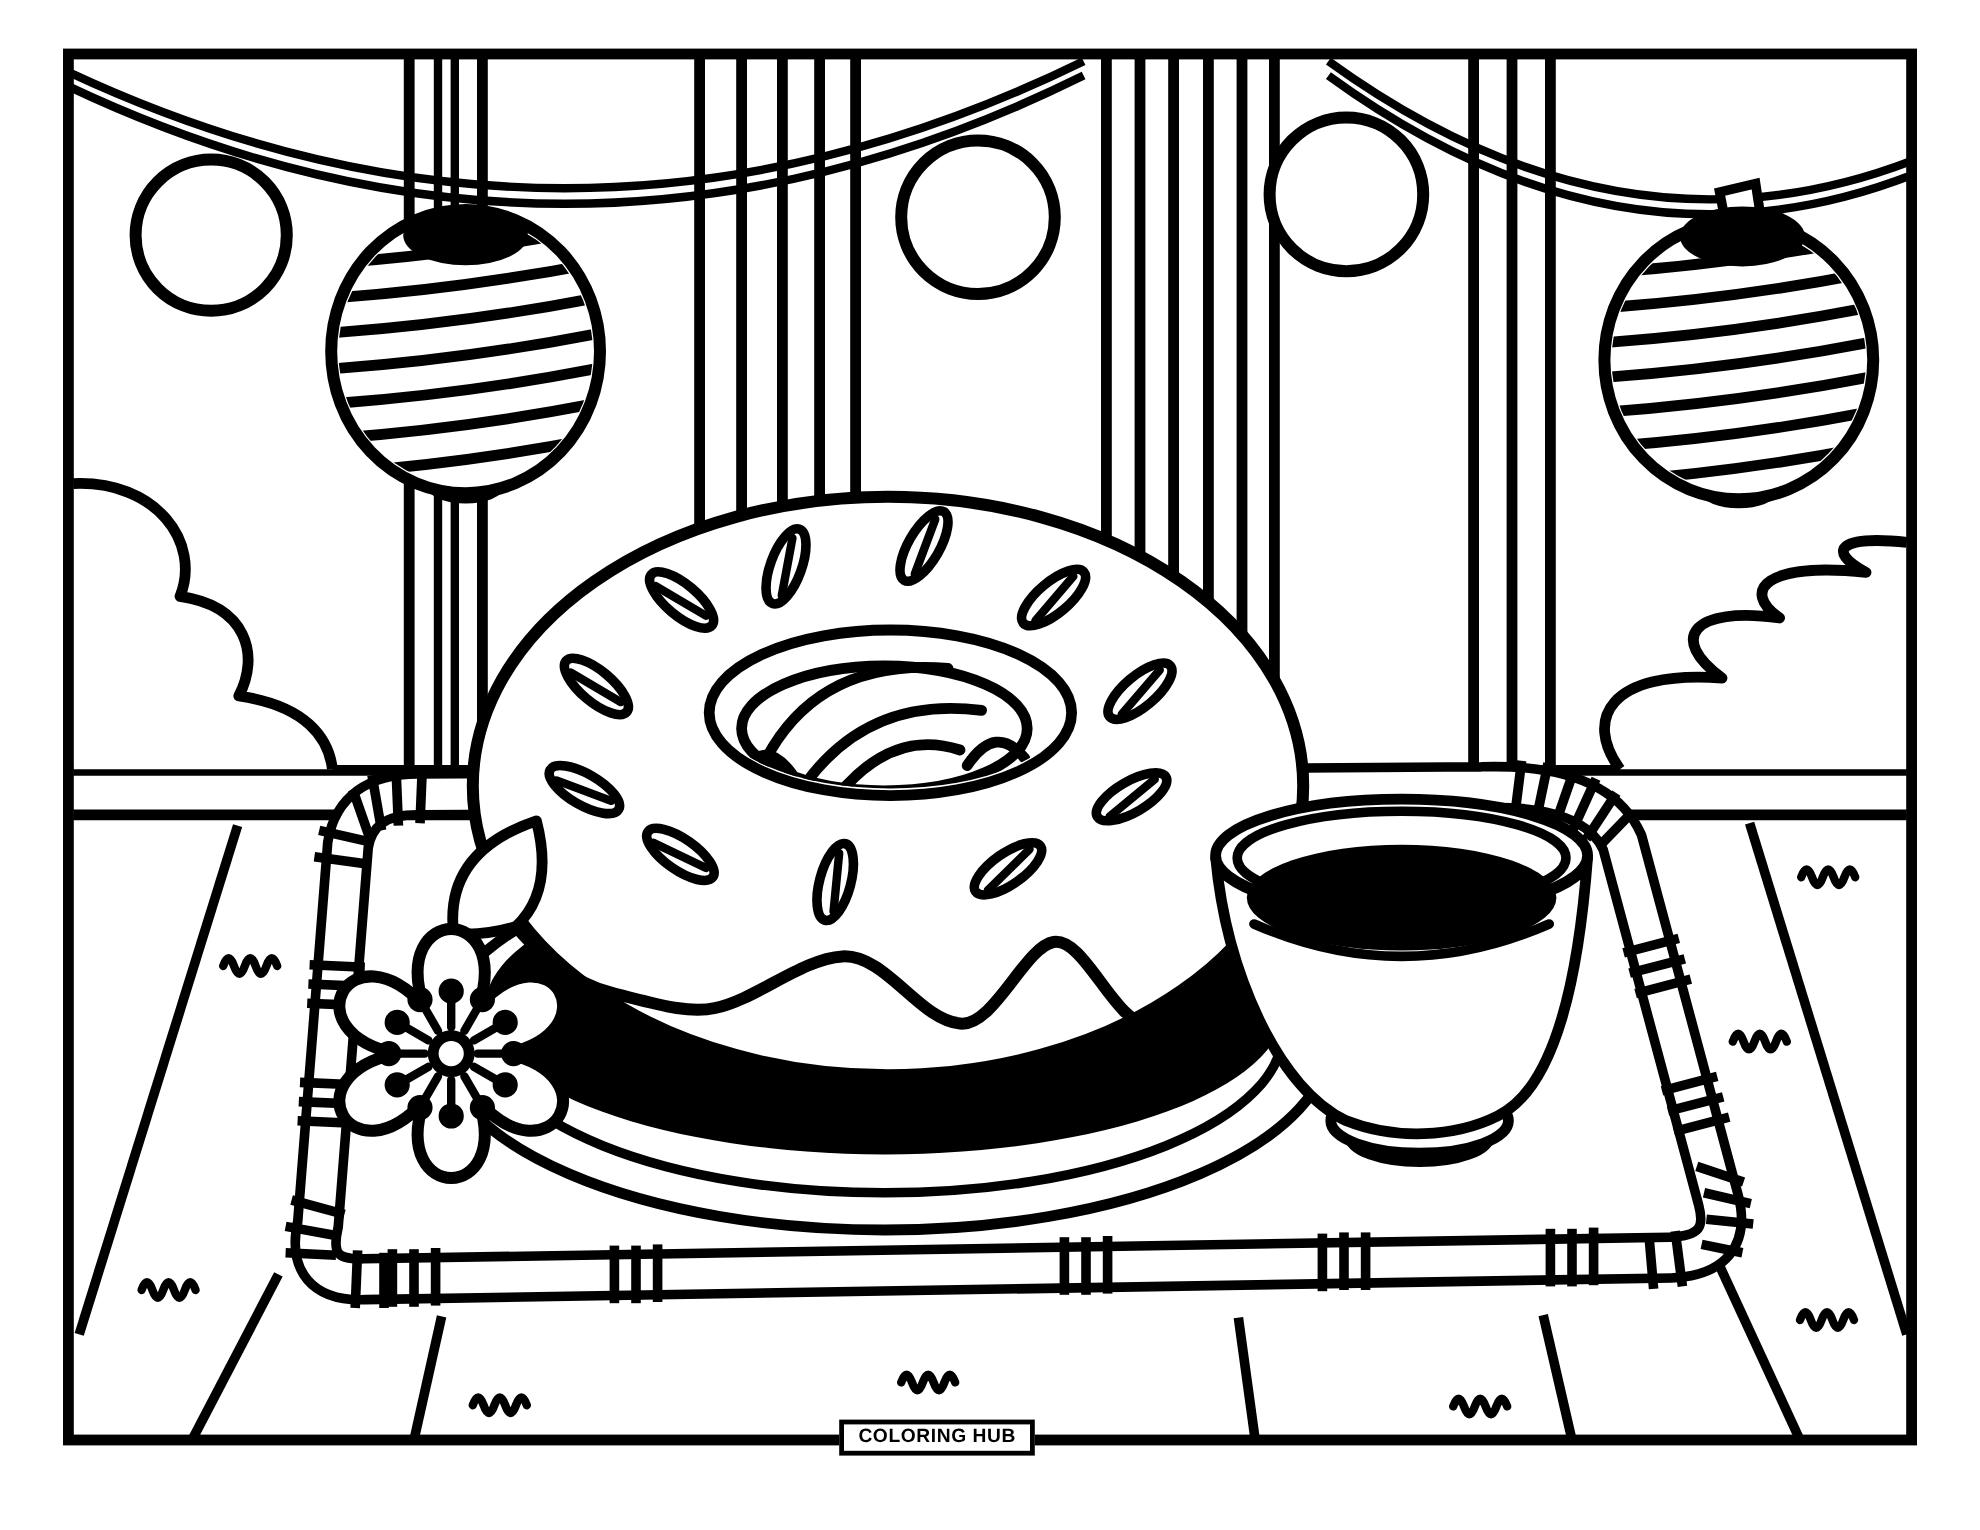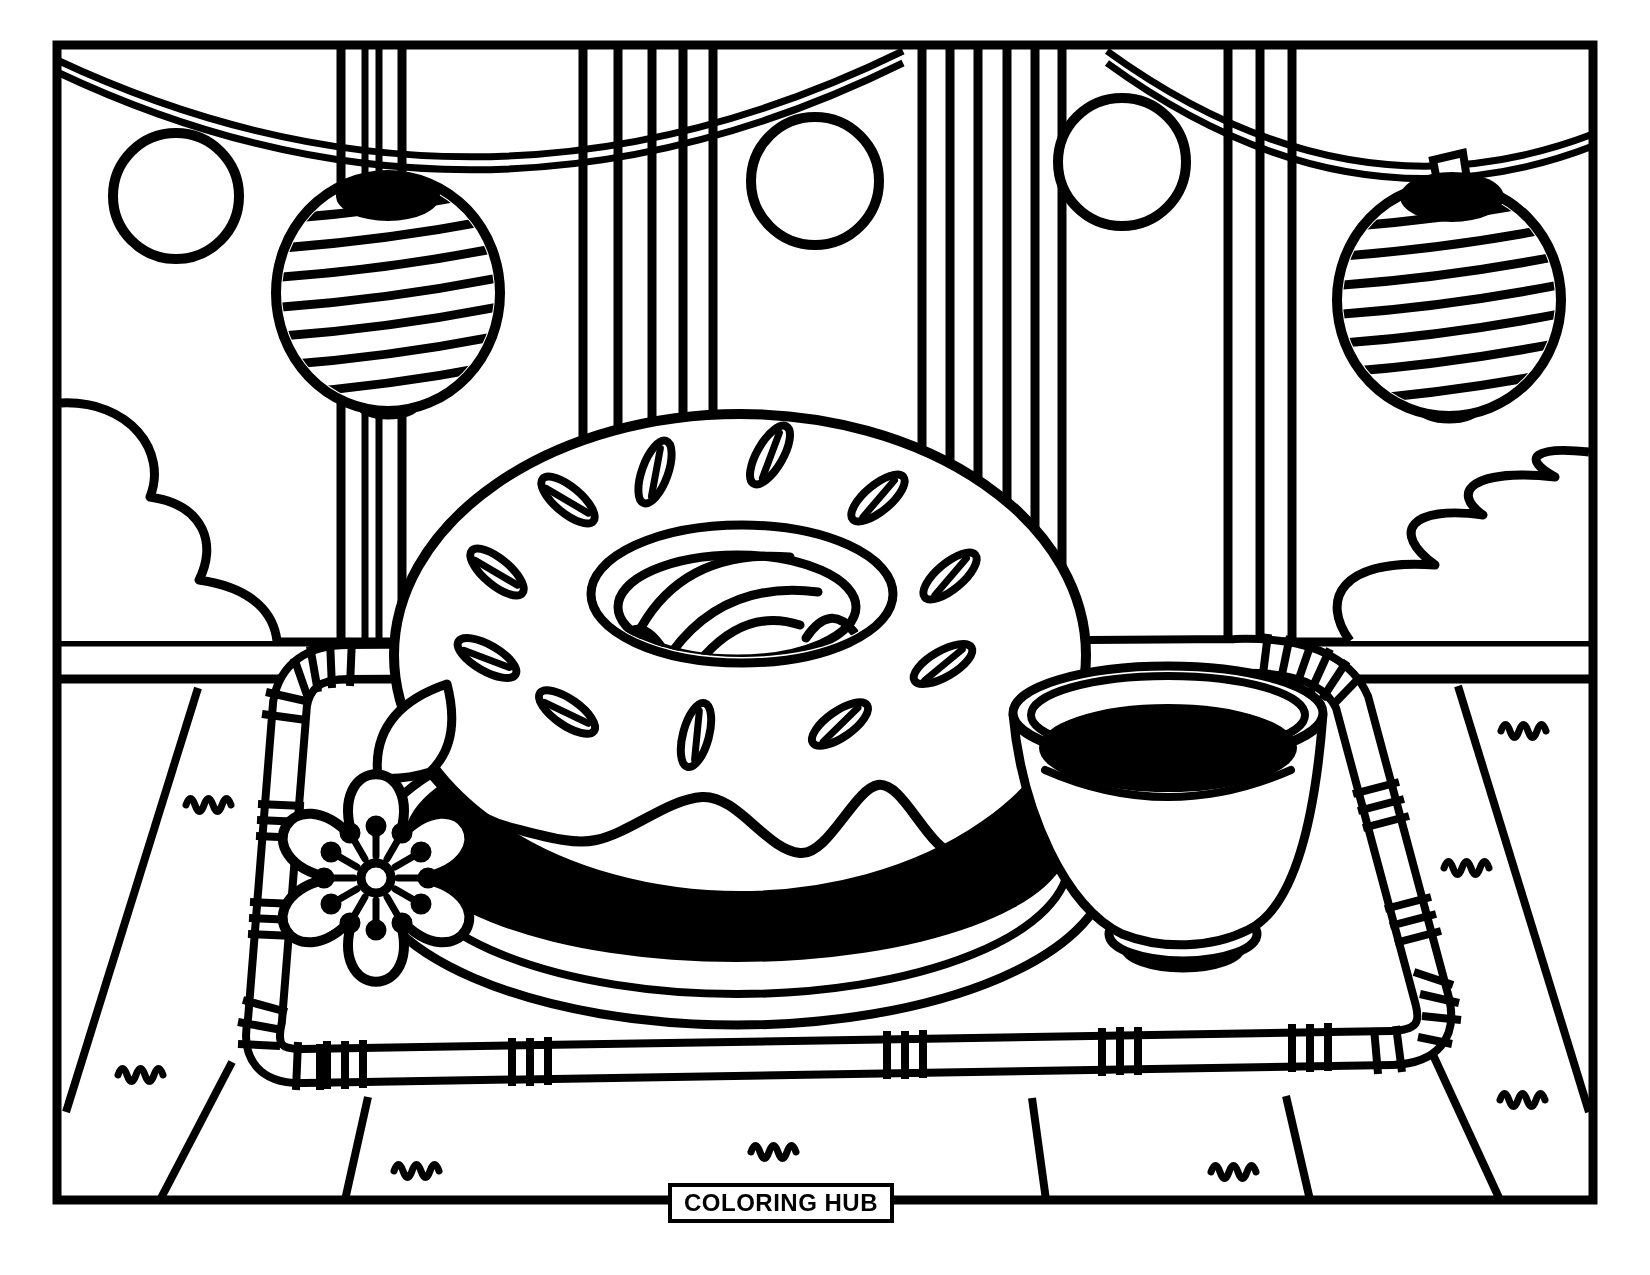--- a/index.html
+++ b/index.html
@@ -16,21 +16,21 @@
   }
   .page svg{position:absolute;left:0;top:0;}
   .footer-box{
     position:absolute;
     left:781px;top:1183px;
     transform:translateX(-50%);
     background:var(--bg);
     border:4px solid var(--line);
     padding:2px 12px;
     font-weight:bold;
-    font-size:24px;
+    font-size:16px;
     letter-spacing:0.5px;
     color:var(--line);
     white-space:nowrap;
   }
 </style>
 </head>
 <body>
 
 <div class="page">
 

